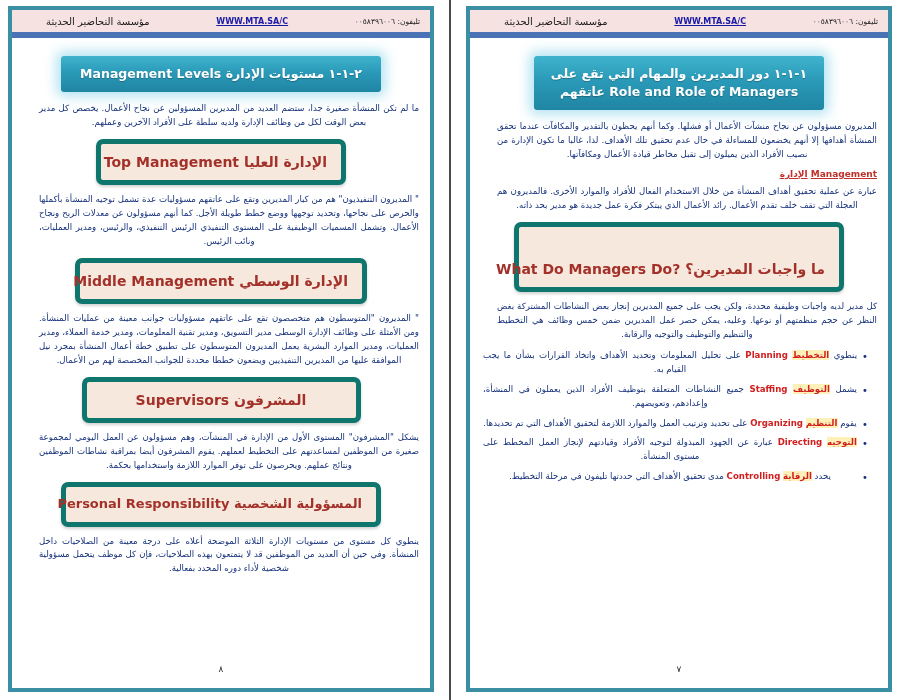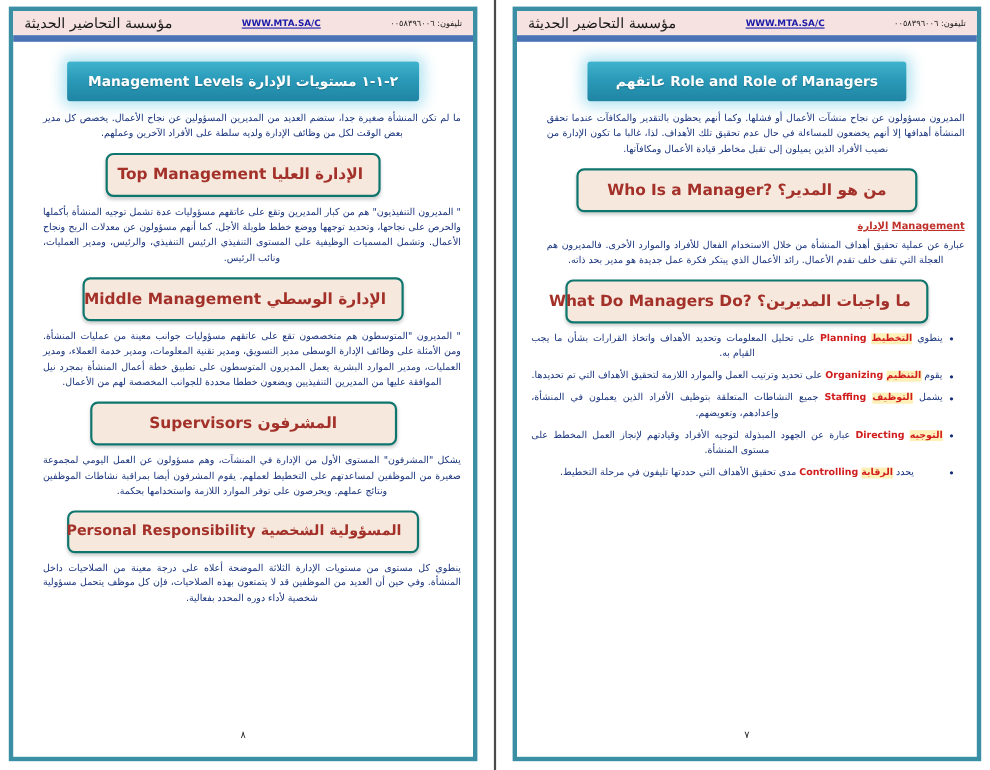--- a/index.html
+++ b/index.html
@@ -75,24 +75,25 @@
     height: 22px;
     display: flex;
     flex-direction: row;
     align-items: center;
     justify-content: space-between;
     padding: 0 10px;
     box-sizing: border-box;
     flex: 0 0 auto;
   }
   .hdr-org {
-    font-size: 13px;
+    font-size: 10px;
     color: #1a1a1a;
     white-space: nowrap;
     letter-spacing: 0;
+    margin-left: 24px;
   }
   .hdr-url {
     font-size: 8px;
     font-weight: bold;
     color: #1a1aa8;
     text-decoration: underline;
     direction: ltr;
     white-space: nowrap;
   }
   .hdr-tel {
@@ -137,21 +138,21 @@
   .title-line .en {
     direction: ltr;
     unicode-bidi: embed;
     display: inline;
   }
 
   
   .pill {
     margin: 9px auto 8px auto;
     background: #f6e8dd;
-    border: 2px solid #0f766e;
+    border: 5px solid #0f766e;
     border-radius: 7px;
     box-shadow: 0 2px 3px rgba(0,0,0,0.18);
     padding: 9px 14px;
     text-align: center;
     box-sizing: border-box;
   }
   .pill-text {
     font-size: 14px;
     font-weight: bold;
     color: #a33129;
@@ -250,67 +251,63 @@
       <div class="hdr-band">
         <span class="hdr-tel">تليفون: ٠٠٥٨٣٩٦٠٠٦</span>
         <span class="hdr-url">WWW.MTA.SA/C</span>
         <span class="hdr-org">مؤسسة التحاضير الحديثة</span>
       </div>
       <div class="hdr-rule"></div>
 
       <div class="page-body">
 
         <div class="title-box">
+          <div class="title-line">١-١-١ دور المديرين والمهام التي تقع على</div>
           <div class="title-line">
             <span class="en">Role and Role of Managers</span>
             <span>عاتقهم</span>
           </div>
         </div>
 
         <p class="para">المديرون مسؤولون عن نجاح منشآت الأعمال أو فشلها. وكما أنهم يحظون بالتقدير والمكافآت عندما تحقق المنشأة أهدافها إلا أنهم يخضعون للمساءلة في حال عدم تحقيق تلك الأهداف. لذا، غالبا ما تكون الإدارة من نصيب الأفراد الذين يميلون إلى تقبل مخاطر قيادة الأعمال ومكافآتها.</p>
 
-        <div class="pill pill-w1">
-          <div class="pill-text">
-            <span>من هو المدير؟</span>
-            <span style="display:inline-block;direction:ltr;unicode-bidi:embed;">Who Is a Manager?</span>
-          </div>
-        </div>
 
         <div class="defn">
           <span class="en">Management</span>
           <span class="ar">الإدارة</span>
         </div>
         <p class="para">عبارة عن عملية تحقيق أهداف المنشأة من خلال الاستخدام الفعال للأفراد والموارد الأخرى. فالمديرون هم العجلة التي تقف خلف تقدم الأعمال. رائد الأعمال الذي يبتكر فكرة عمل جديدة هو مدير بحد ذاته.</p>
 
         <div class="pill pill-w2">
           <div class="pill-text">
             <span>ما واجبات المديرين؟</span>
-            <span style="display:inline-block;direction:ltr;unicode-bidi:embed;">What Do Managers Do?</span>
-          </div>
-        </div>
-
+            <span style="display:inline-block;direction:ltr;unicode-bidi:embed;margin-top:24px;">What Do Managers Do?</span>
+          </div>
+        </div>
+
+        <p class="para">كل مدير لديه واجبات وظيفية محددة، ولكن يجب على جميع المديرين إنجاز بعض النشاطات المشتركة بغض النظر عن حجم منظمتهم أو نوعها. وعليه، يمكن حصر عمل المديرين ضمن خمس وظائف هي التخطيط والتنظيم والتوظيف والتوجيه والرقابة.</p>
 
         <ul class="bullets">
           <li>
             <span>ينطوي</span>
             <span class="kw-ar">التخطيط</span>
             <span class="kw-en">Planning</span>
             <span>على تحليل المعلومات وتحديد الأهداف واتخاذ القرارات بشأن ما يجب القيام به.</span>
           </li>
           <li>
+            <span>يشمل</span>
+            <span class="kw-ar">التوظيف</span>
+            <span class="kw-en">Staffing</span>
+            <span>جميع النشاطات المتعلقة بتوظيف الأفراد الذين يعملون في المنشأة، وإعدادهم، وتعويضهم.</span>
+          </li>
+          <li>
             <span>يقوم</span>
             <span class="kw-ar">التنظيم</span>
             <span class="kw-en">Organizing</span>
             <span>على تحديد وترتيب العمل والموارد اللازمة لتحقيق الأهداف التي تم تحديدها.</span>
-          </li>
-          <li>
-            <span>يشمل</span>
-            <span class="kw-ar">التوظيف</span>
-            <span class="kw-en">Staffing</span>
-            <span>جميع النشاطات المتعلقة بتوظيف الأفراد الذين يعملون في المنشأة، وإعدادهم، وتعويضهم.</span>
           </li>
           <li>
             <span></span>
             <span class="kw-ar">التوجيه</span>
             <span class="kw-en">Directing</span>
             <span>عبارة عن الجهود المبذولة لتوجيه الأفراد وقيادتهم لإنجاز العمل المخطط على مستوى المنشأة.</span>
           </li>
           <li>
             <span>يحدد</span>
             <span class="kw-ar">الرقابة</span>

